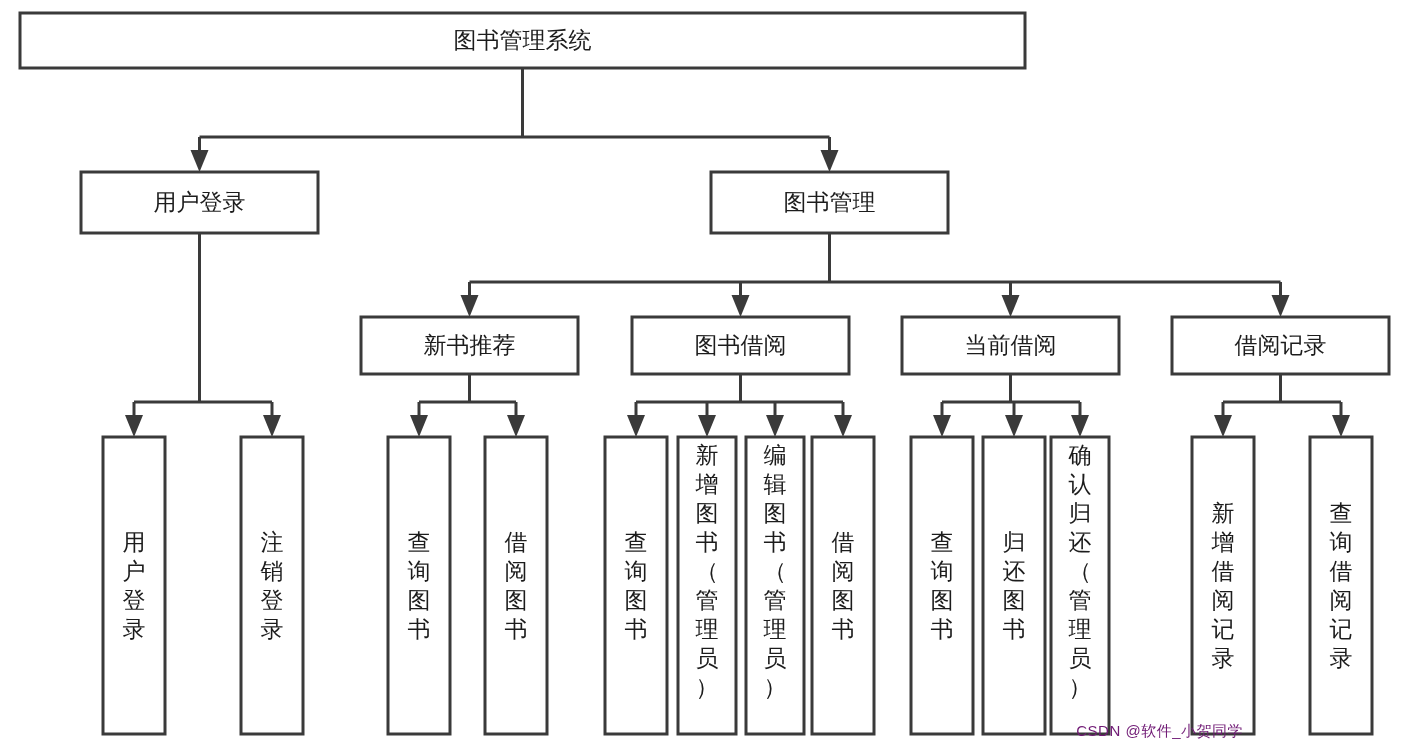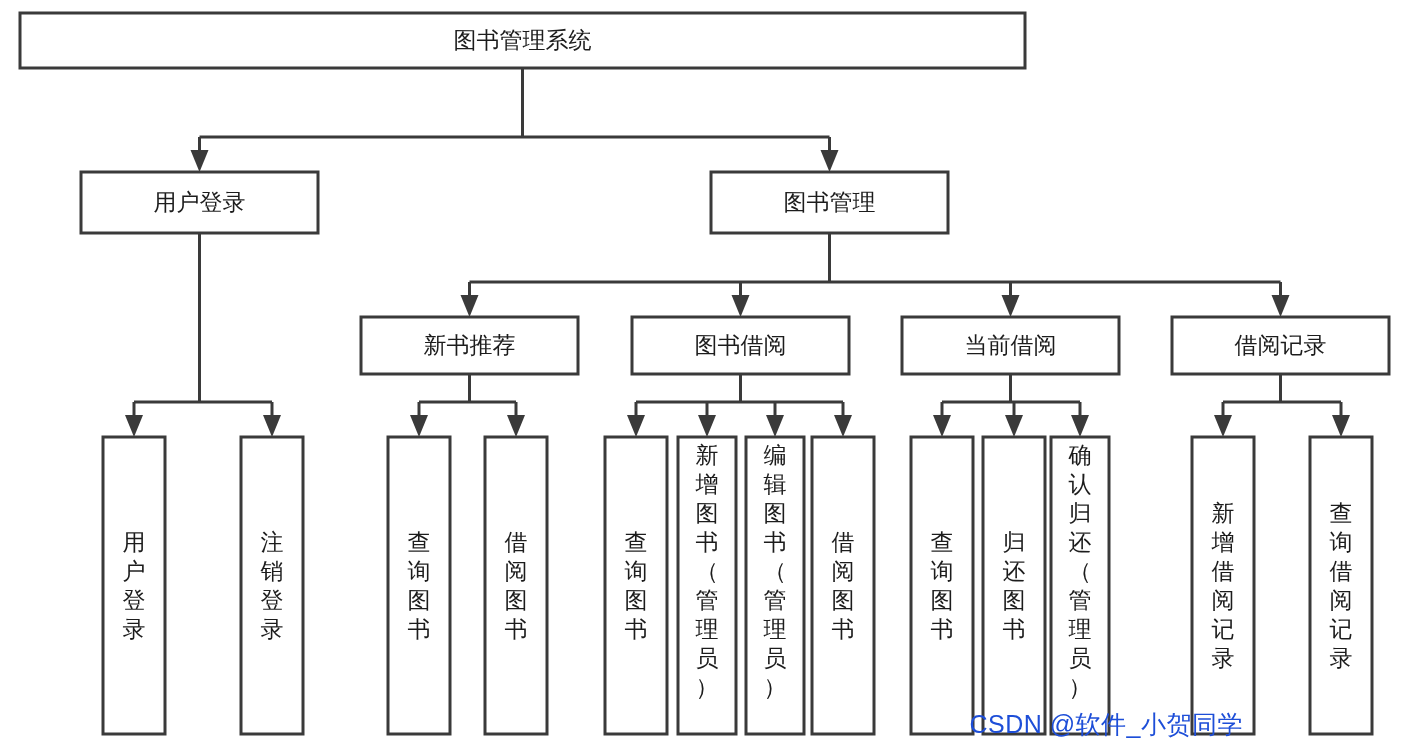--- a/index.html
+++ b/index.html
@@ -51,22 +51,22 @@
     font-family: "Liberation Sans", "DejaVu Sans", sans-serif;
     font-size: 23px;
     fill: #1c1c1c;
     text-anchor: middle;
   }
   .watermark {
     position: absolute;
     right: 10px;
     bottom: 6px;
     font-family: "Liberation Sans", "DejaVu Sans", sans-serif;
-    font-size: 25px;
-    color: #1d4ed8;
+    font-size: 15px;
+    color: #701a75;
     letter-spacing: 0.5px;
     white-space: nowrap;
     pointer-events: none;
   }
 </style>
 </head>
 <body>
 
 <div id="diagram-root">
   <svg class="diagram" viewBox="0 0 1405 747" xmlns="http://www.w3.org/2000/svg">

